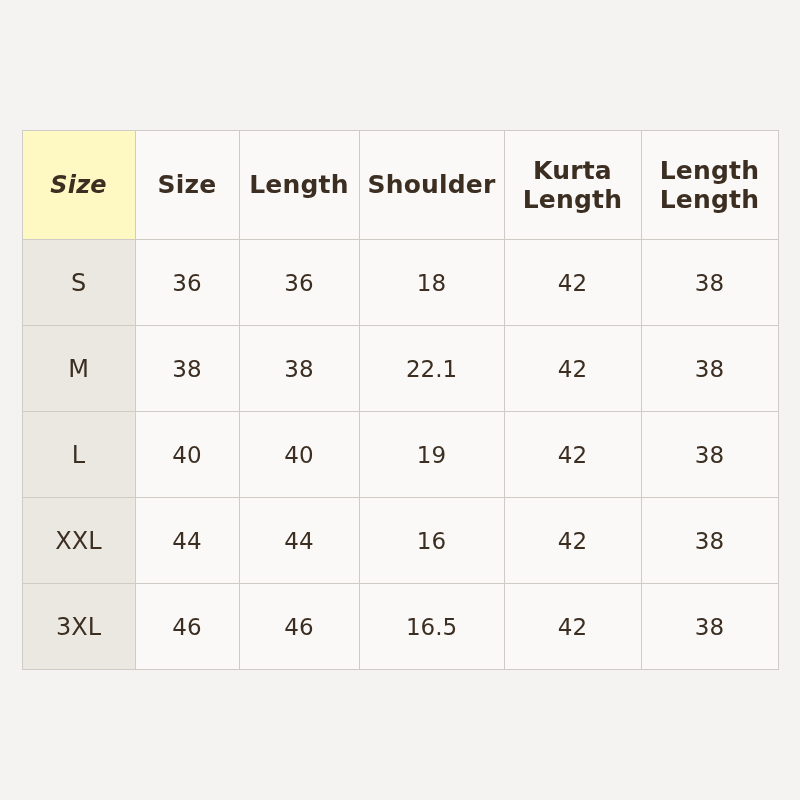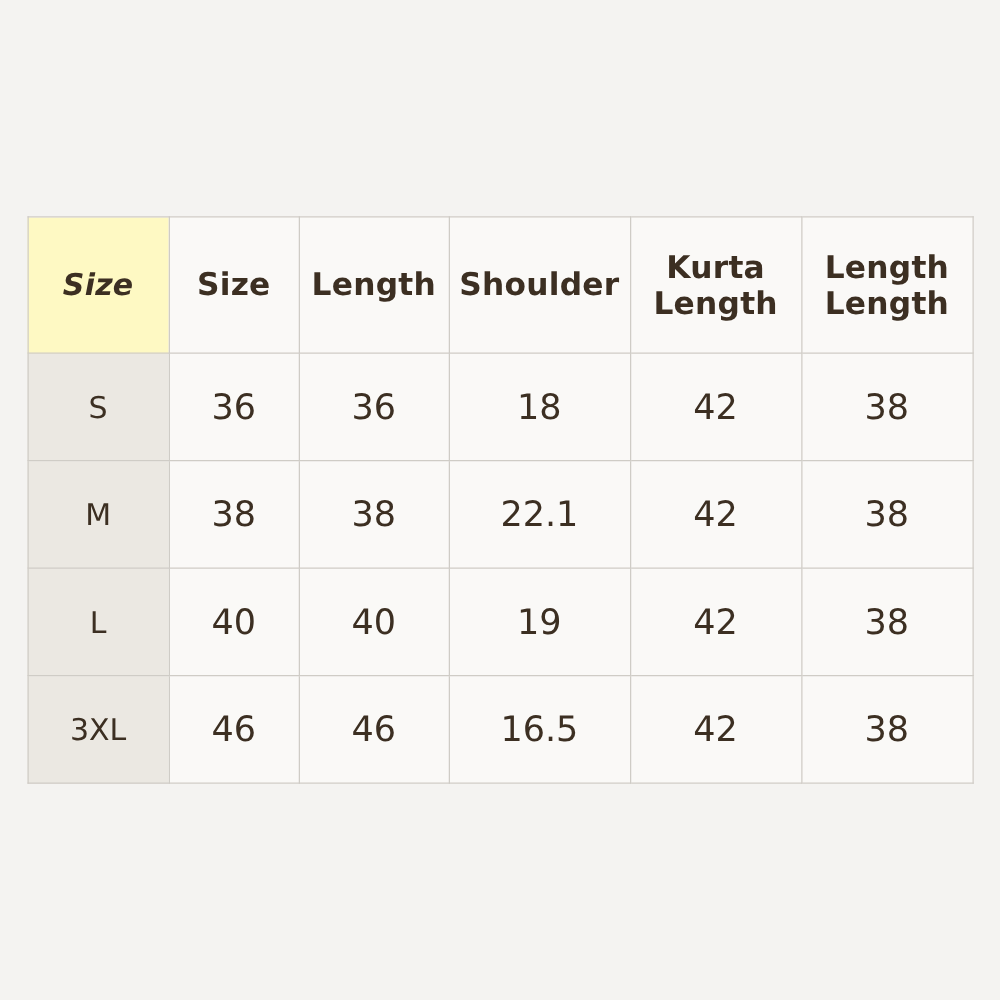--- a/index.html
+++ b/index.html
@@ -45,21 +45,21 @@
     letter-spacing: 0.2px;
   }
   .size-chart thead th.corner {
     font-style: italic;
     font-weight: bold;
     font-size: 24px;
     background: #fef9c3;
   }
   .size-chart tbody td {
     height: 81px;
-    font-size: 28px;
+    font-size: 23px;
     font-weight: normal;
     padding: 2px 6px;
   }
   .size-chart tbody td.size-cell {
     background: #ebe8e2;
     font-size: 24px;
   }
   
   col.c-size   { width: 113px; }
   col.c-bust   { width: 104px; }
@@ -110,20 +110,28 @@
       </tr>
       <tr>
         <td class="size-cell">L</td>
         <td>40</td>
         <td>40</td>
         <td>19</td>
         <td>42</td>
         <td>38</td>
       </tr>
       <tr>
+        <td class="size-cell">XXL</td>
+        <td>44</td>
+        <td>44</td>
+        <td>16</td>
+        <td>42</td>
+        <td>38</td>
+      </tr>
+      <tr>
         <td class="size-cell">3XL</td>
         <td>46</td>
         <td>46</td>
         <td>16.5</td>
         <td>42</td>
         <td>38</td>
       </tr>
     </tbody>
   </table>
 </div>

